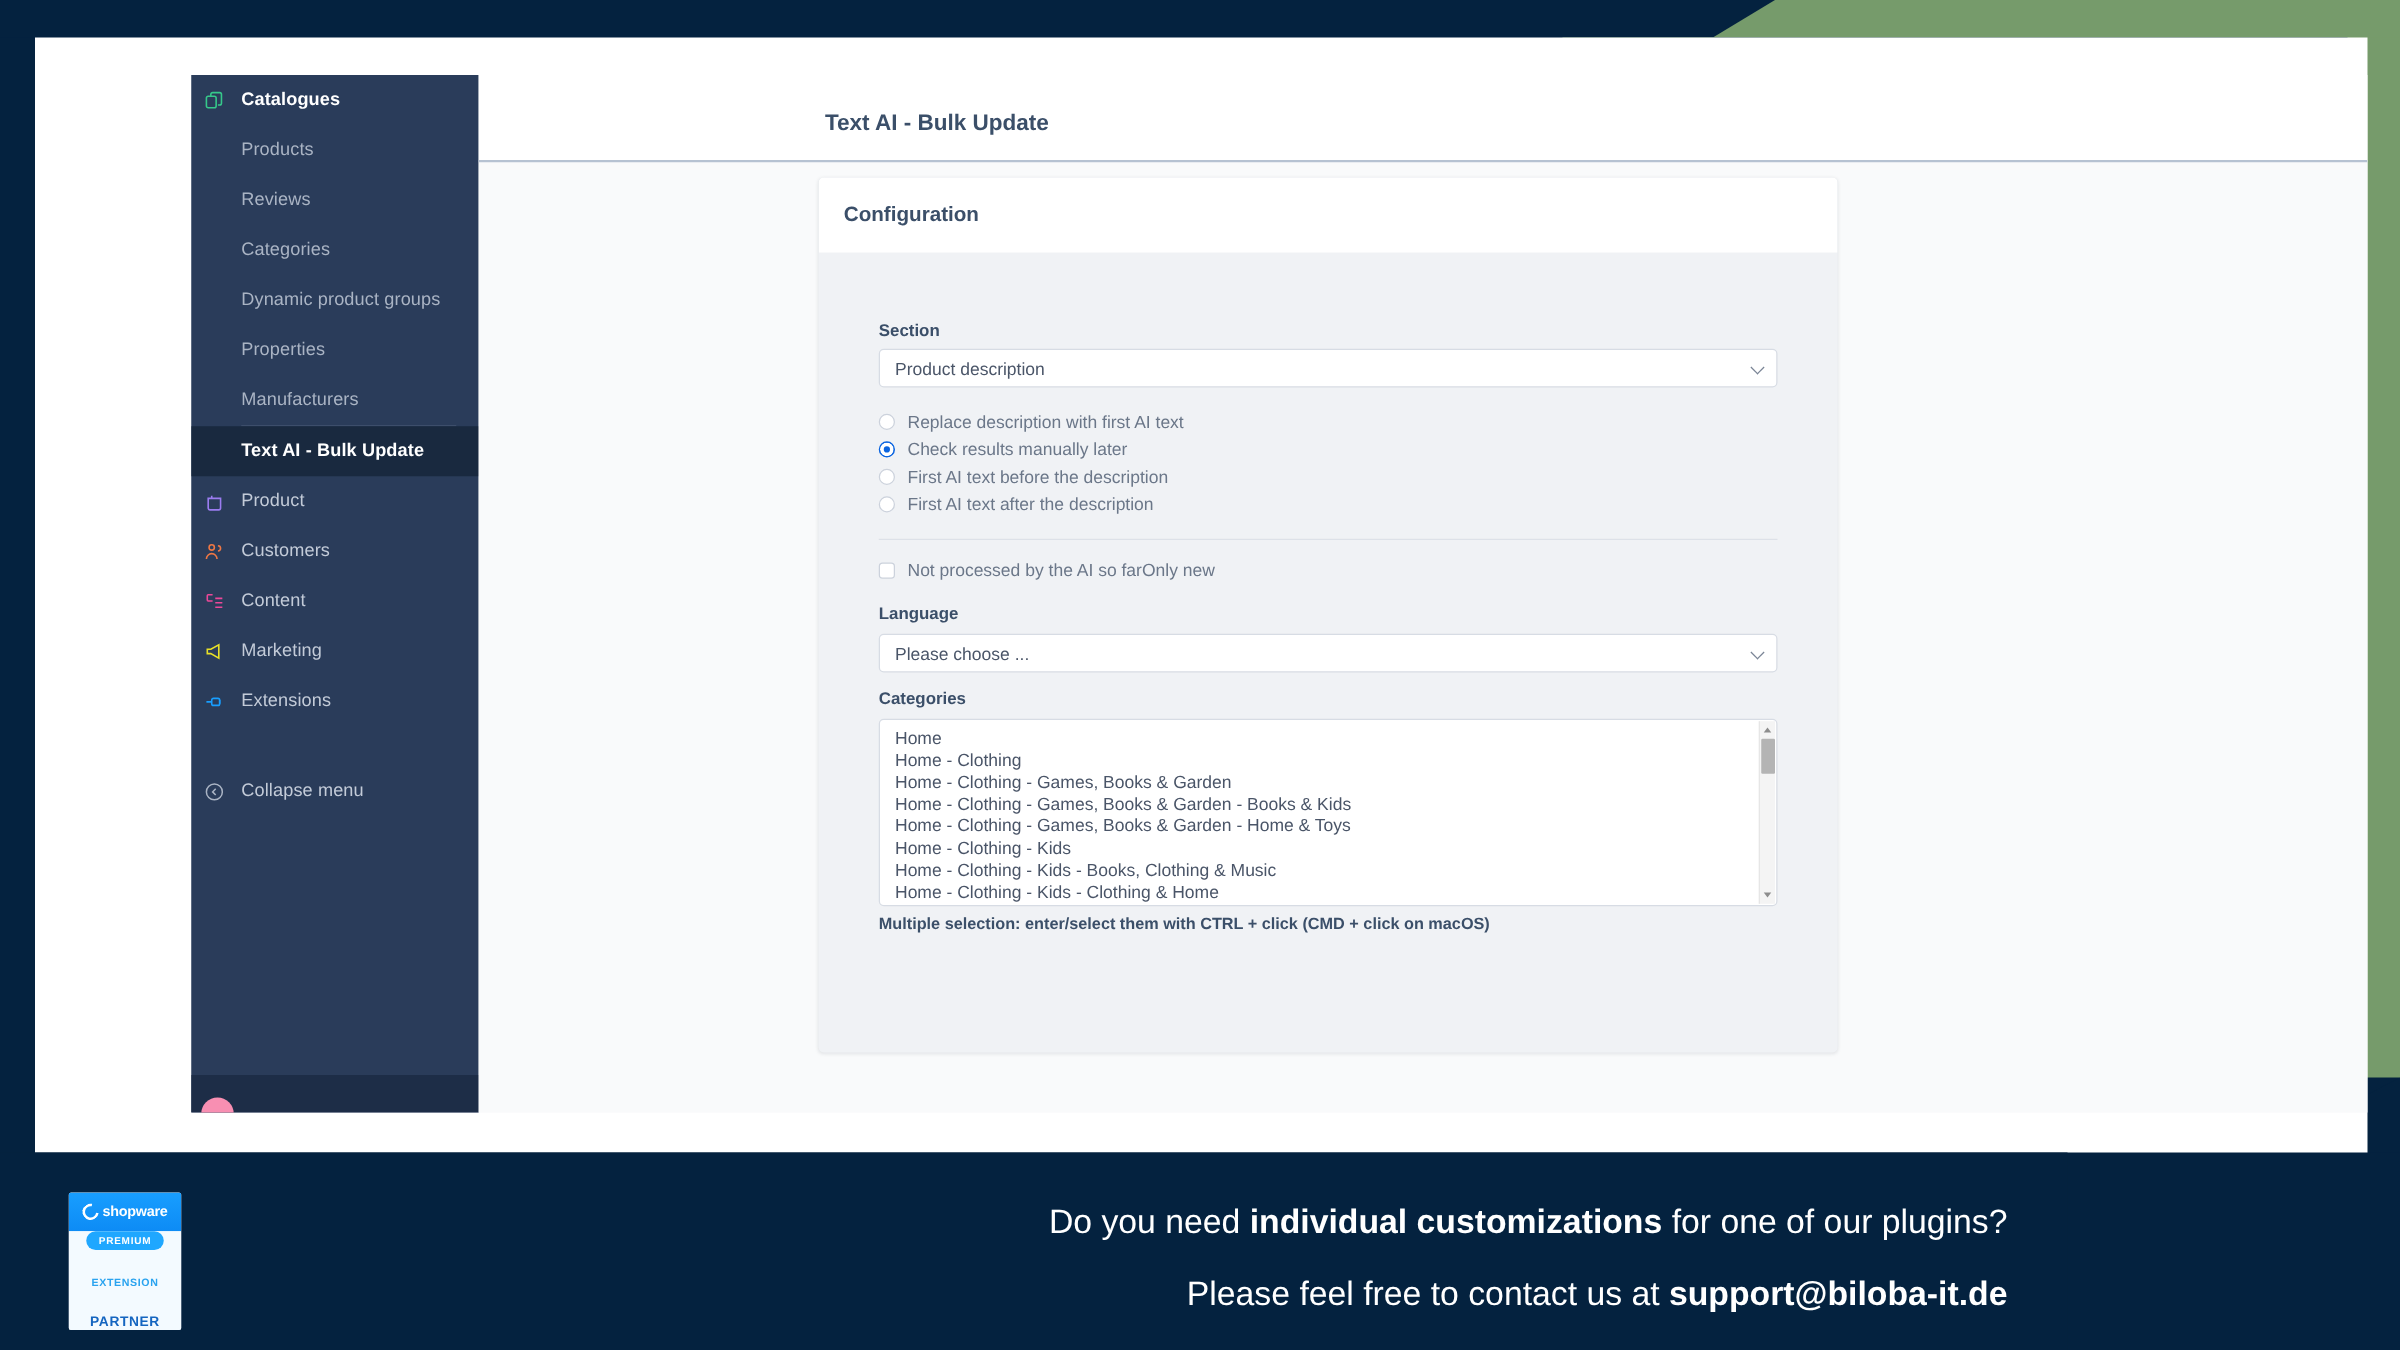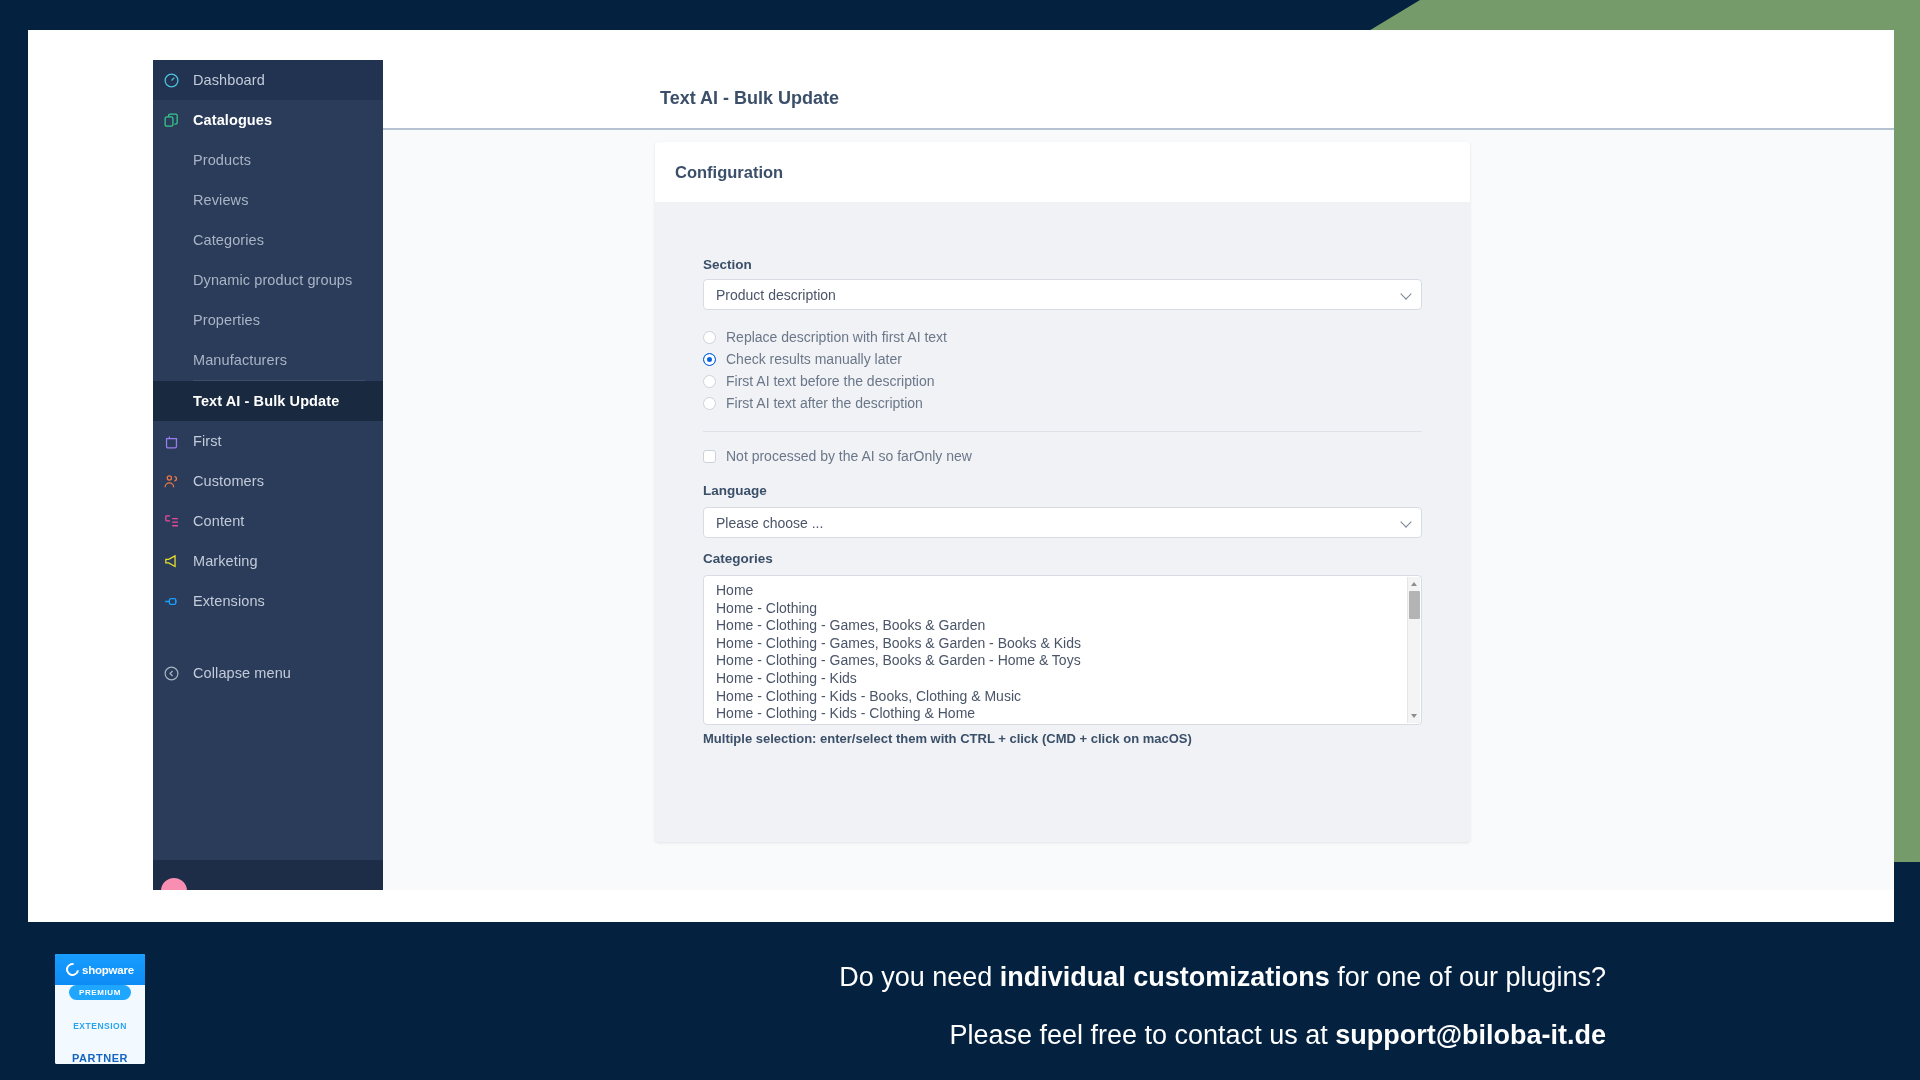--- a/index.html
+++ b/index.html
@@ -236,29 +236,20 @@
 
   <div class="edge-green-right"></div>
   <div class="edge-green-top"></div>
   <div class="edge-navy-diag"></div>
   <div class="edge-navy-right-bottom"></div>
 
   <div id="page">
 
     <div id="sidebar">
 
-      <div class="nav-row main active-top">
-        <span class="nav-ico">
-          <svg width="17" height="17" viewBox="0 0 24 24" fill="none" stroke="#4fc3dd" stroke-width="1.8">
-            <circle cx="12" cy="12" r="9"></circle>
-              <path d="M12 12l4-4"></path>
-          </svg>
-        </span>
-        <span class="nav-label">Dashboard</span>
-      </div>
 
       <div class="nav-row main bold">
         <span class="nav-ico">
           <svg width="17" height="17" viewBox="0 0 24 24" fill="none" stroke="#36c88a" stroke-width="1.8">
             <rect x="3" y="7" width="11" height="13" rx="2"></rect>
               <path d="M8 7V5a2 2 0 012-2h8a2 2 0 012 2v10a2 2 0 01-2 2h-2"></path>
           </svg>
         </span>
         <span class="nav-label">Catalogues</span>
       </div>
@@ -288,21 +279,21 @@
         <span class="nav-label">Text AI - Bulk Update</span>
       </div>
 
       <div class="nav-row main">
         <span class="nav-ico">
           <svg width="17" height="17" viewBox="0 0 24 24" fill="none" stroke="#9b7cf0" stroke-width="1.8">
             <path d="M5 8h14v11a2 2 0 01-2 2H7a2 2 0 01-2-2z"></path>
               <path d="M9 8V5"></path>
           </svg>
         </span>
-        <span class="nav-label">First</span>
+        <span class="nav-label">Product</span>
       </div>
 
       <div class="nav-row main">
         <span class="nav-ico">
           <svg width="17" height="17" viewBox="0 0 24 24" fill="none" stroke="#ee7744" stroke-width="1.8">
             <circle cx="9" cy="7" r="3"></circle>
               <path d="M3 20c0-3.3 2.7-6 6-6s6 2.7 6 6"></path>
               <path d="M16 5a3 3 0 010 6"></path>
           </svg>
         </span>

